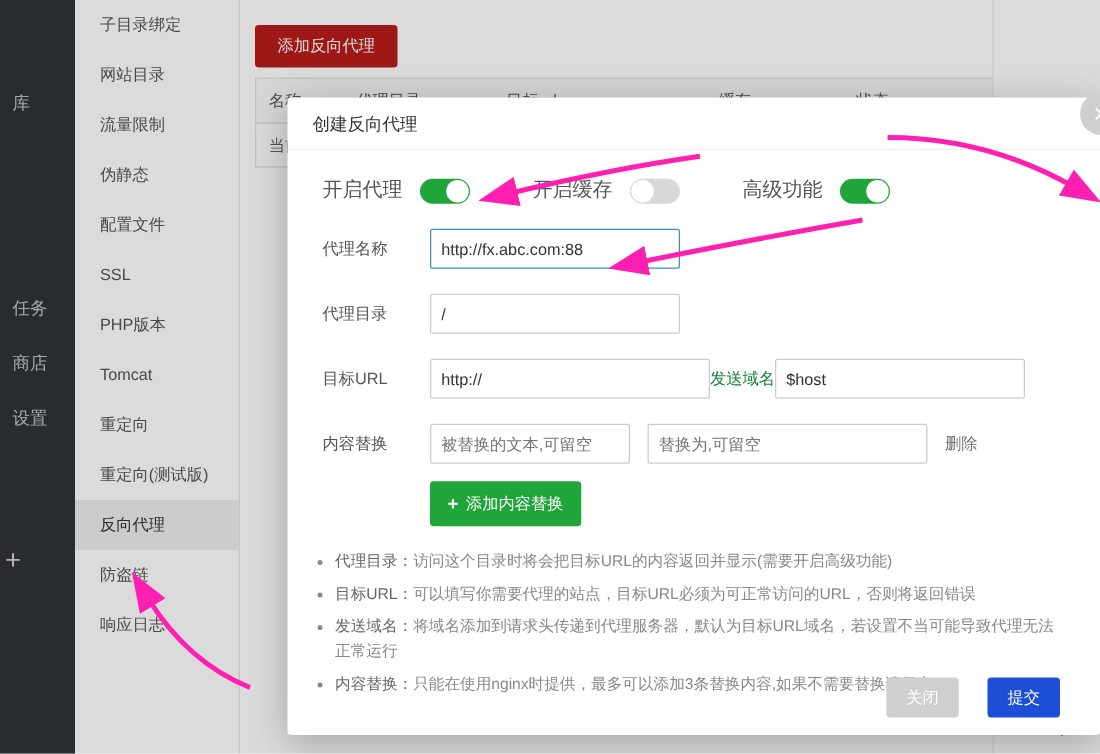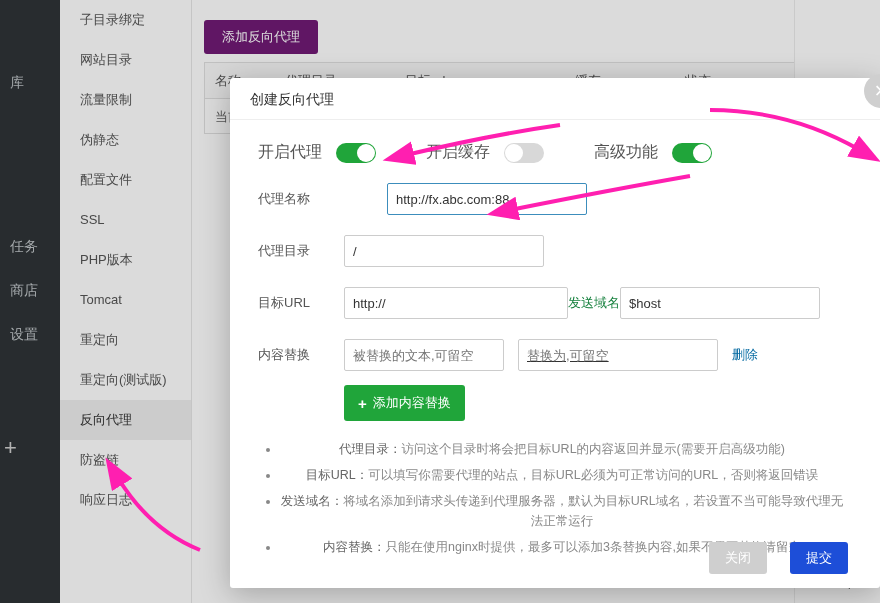--- a/index.html
+++ b/index.html
@@ -11,21 +11,21 @@
 .darknav .item{height:44px;line-height:44px;padding-left:10px;overflow:hidden;white-space:nowrap;}
 .darknav .plus{color:#d0d0d0;font-size:22px;padding-left:4px;}
 
 
 .sidebar{position:absolute;left:60px;top:0;width:132px;height:603px;background:#fff;border-right:1px solid #e6e6e6;}
 .sidebar .sitem{height:40px;line-height:40px;padding-left:20px;font-size:13px;color:#555;cursor:pointer;}
 .sidebar .sitem.active{background:#eee;color:#333;}
 
 
 .content{position:absolute;left:192px;top:0;right:0;height:603px;background:#fff;}
-.addbtn{margin:20px 0 8px 12px;display:inline-block;background:#701a75;color:#fff;border-radius:3px;padding:8px 18px;font-size:13px;cursor:pointer;text-align:right;}
+.addbtn{margin:20px 0 8px 12px;display:inline-block;background:#b91c1c;color:#fff;border-radius:3px;padding:8px 18px;font-size:13px;cursor:pointer;text-align:right;}
 .thead{margin:0 12px;border:1px solid #e0e0e0;border-bottom:0;background:#fafafa;height:36px;line-height:36px;display:flex;font-size:13px;color:#555;}
 .thead>div{padding-left:10px;}
 .th-name{width:70px;}.th-dir{width:120px;}.th-url{width:170px;}.th-cache{width:110px;}.th-status{width:110px;}.th-op{flex:1;text-align:right;padding-right:20px;}
 .trowempty{margin:0 12px;border:1px solid #e0e0e0;height:36px;line-height:36px;padding-left:10px;font-size:13px;color:#666;}
 
 
 .rightpeek{position:absolute;right:0;top:0;width:86px;height:603px;background:#fff;border-left:1px solid #ececec;}
 .rightpeek .rptext{position:absolute;right:14px;bottom:14px;font-size:12px;color:#666;}
 
 
@@ -40,33 +40,33 @@
 .tlabel{margin-right:14px;}
 .toggle{width:40px;height:20px;border-radius:10px;position:relative;margin-right:50px;}
 .toggle .knob{position:absolute;top:1px;width:18px;height:18px;background:#fff;border-radius:50%;}
 .toggle.on{background:#20a53a;}.toggle.on .knob{right:1px;}
 .toggle.off{background:#d8d8d8;}.toggle.off .knob{left:1px;}
 
 .formrow{display:flex;align-items:center;padding:10px 28px;font-size:13px;}
 .formrow .flabel{width:86px;color:#555;text-align:left;}
 .formrow input{height:32px;border:1px solid #ccc;border-radius:2px;padding:0 8px;font-size:13px;color:#333;outline:none;}
 input.active{border-color:#3c8dbc;}
-.in-name{width:200px;margin-left:43px;}
+.in-name{width:200px;}
 .in-dir{width:200px;}
 .in-url{width:224px;}
 .in-send{width:200px;}
 .sendlbl{margin:0 0;color:#15803d;}
-.in-ra{width:160px;}.in-rb{width:200px;margin-left:14px;text-decoration:underline;}
-.del{color:#0369a1;margin-left:14px;cursor:pointer;}
+.in-ra{width:160px;}.in-rb{width:224px;margin-left:14px;}
+.del{color:#737373;margin-left:14px;cursor:pointer;}
 
 .addreplace{margin-left:114px;margin-top:4px;background:#20a53a;color:#fff;border:none;border-radius:3px;padding:9px 14px;font-size:13px;cursor:pointer;display:flex;align-items:center;gap:6px;width:fit-content;}
 .addreplace .plusicon{font-weight:bold;font-size:15px;}
 
 .notes{padding:18px 36px 0 36px;font-size:12.5px;color:#888;}
-.notes li{list-style:disc;margin-left:14px;margin-bottom:6px;line-height:1.6;text-align:center;}
+.notes li{list-style:disc;margin-left:2px;margin-bottom:6px;line-height:1.6;}
 .notes .nt{color:#666;}
 
 .mfoot{position:absolute;right:32px;bottom:14px;display:flex;gap:23px;}
 .mfoot .btn{padding:7px 16px;border-radius:3px;font-size:13px;cursor:pointer;border:none;}
 .mfoot .btn.close{background:#cfcfcf;color:#fff;}
 .mfoot .btn.submit{background:#1d4ed8;color:#fff;}
 
 
 .arrow{position:absolute;pointer-events:none;}
 .arrow svg{overflow:visible;}

